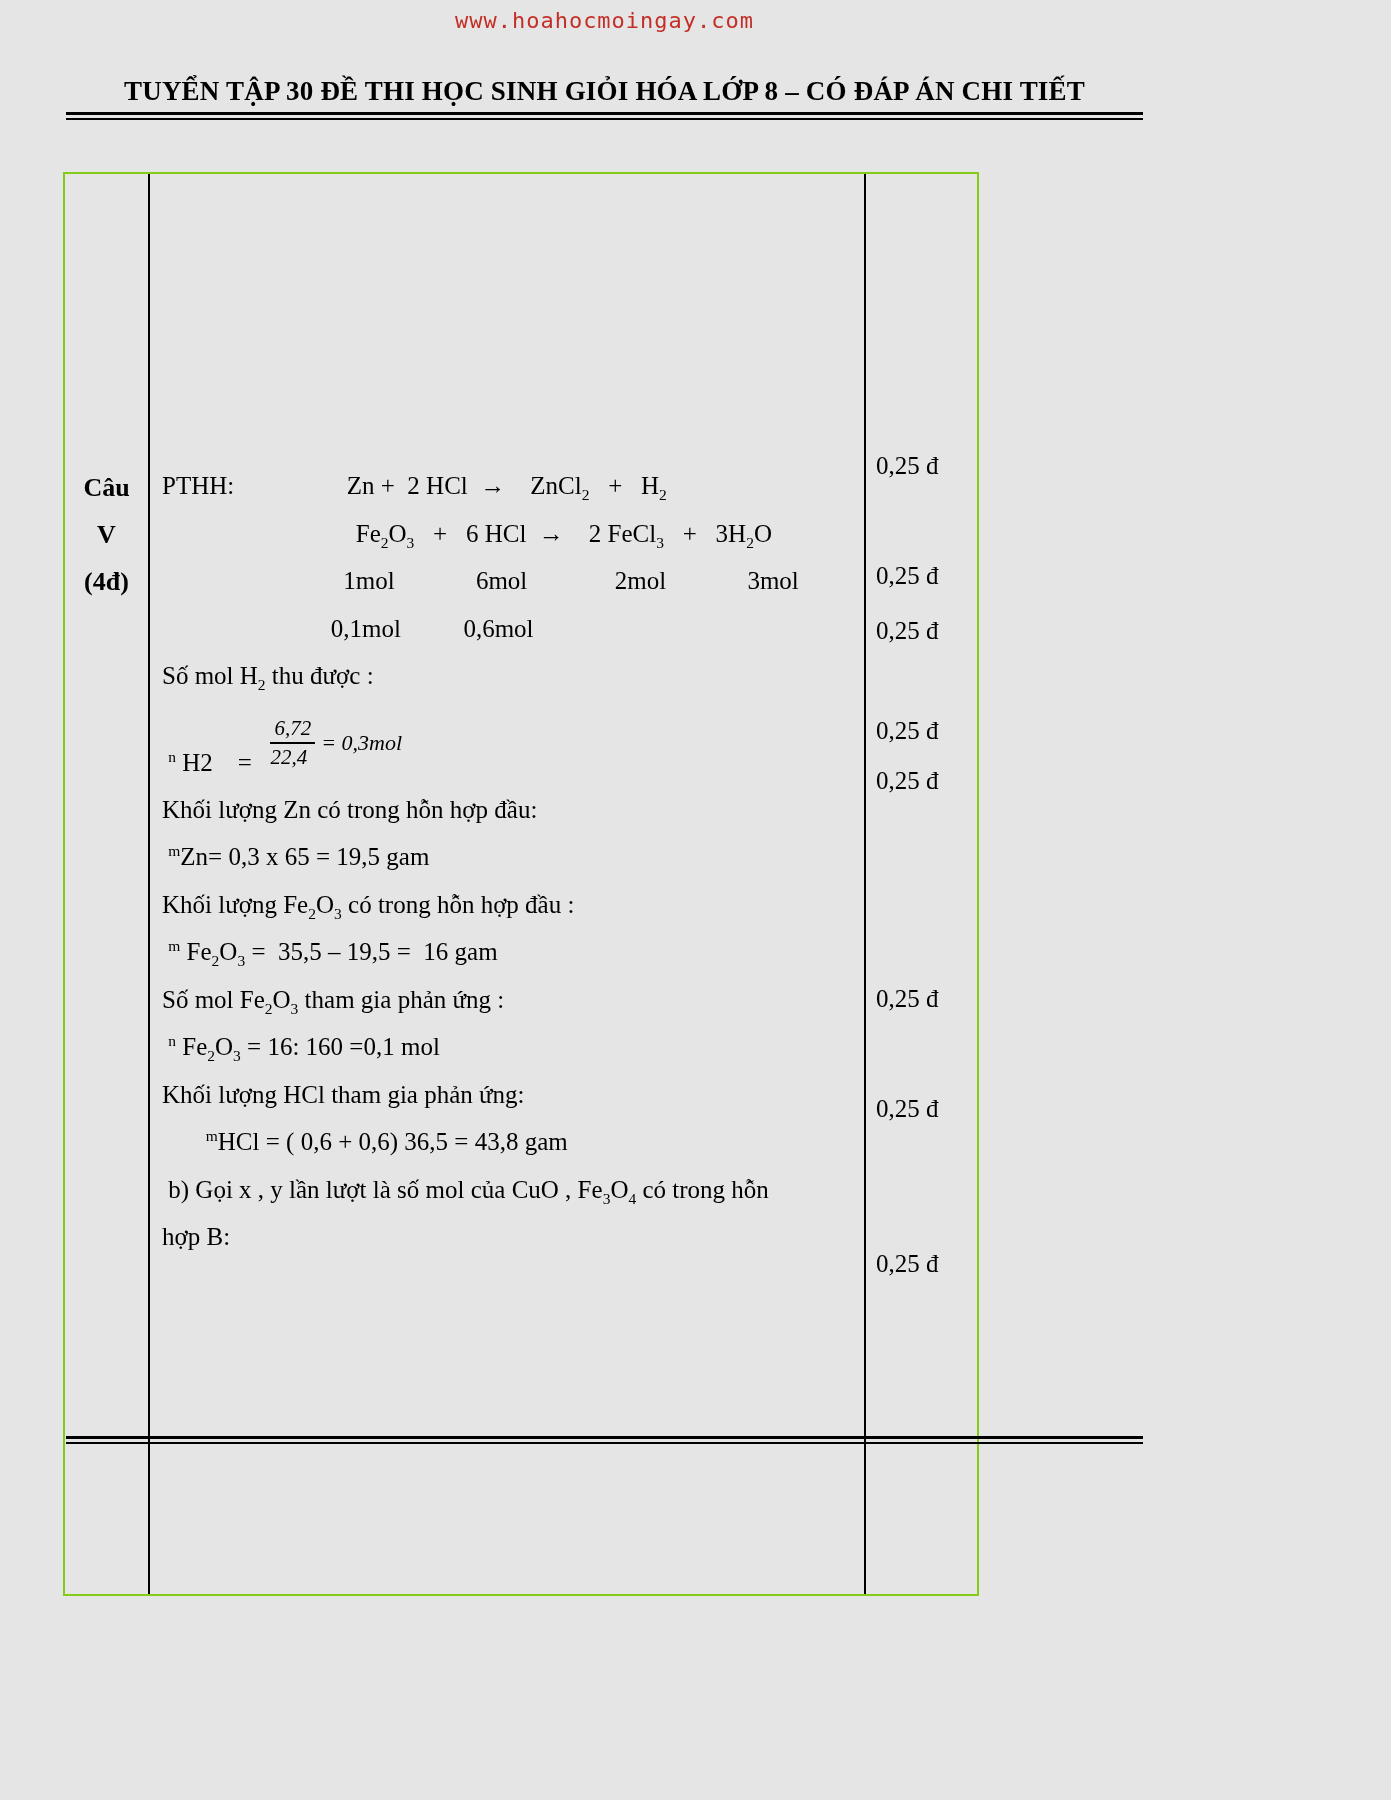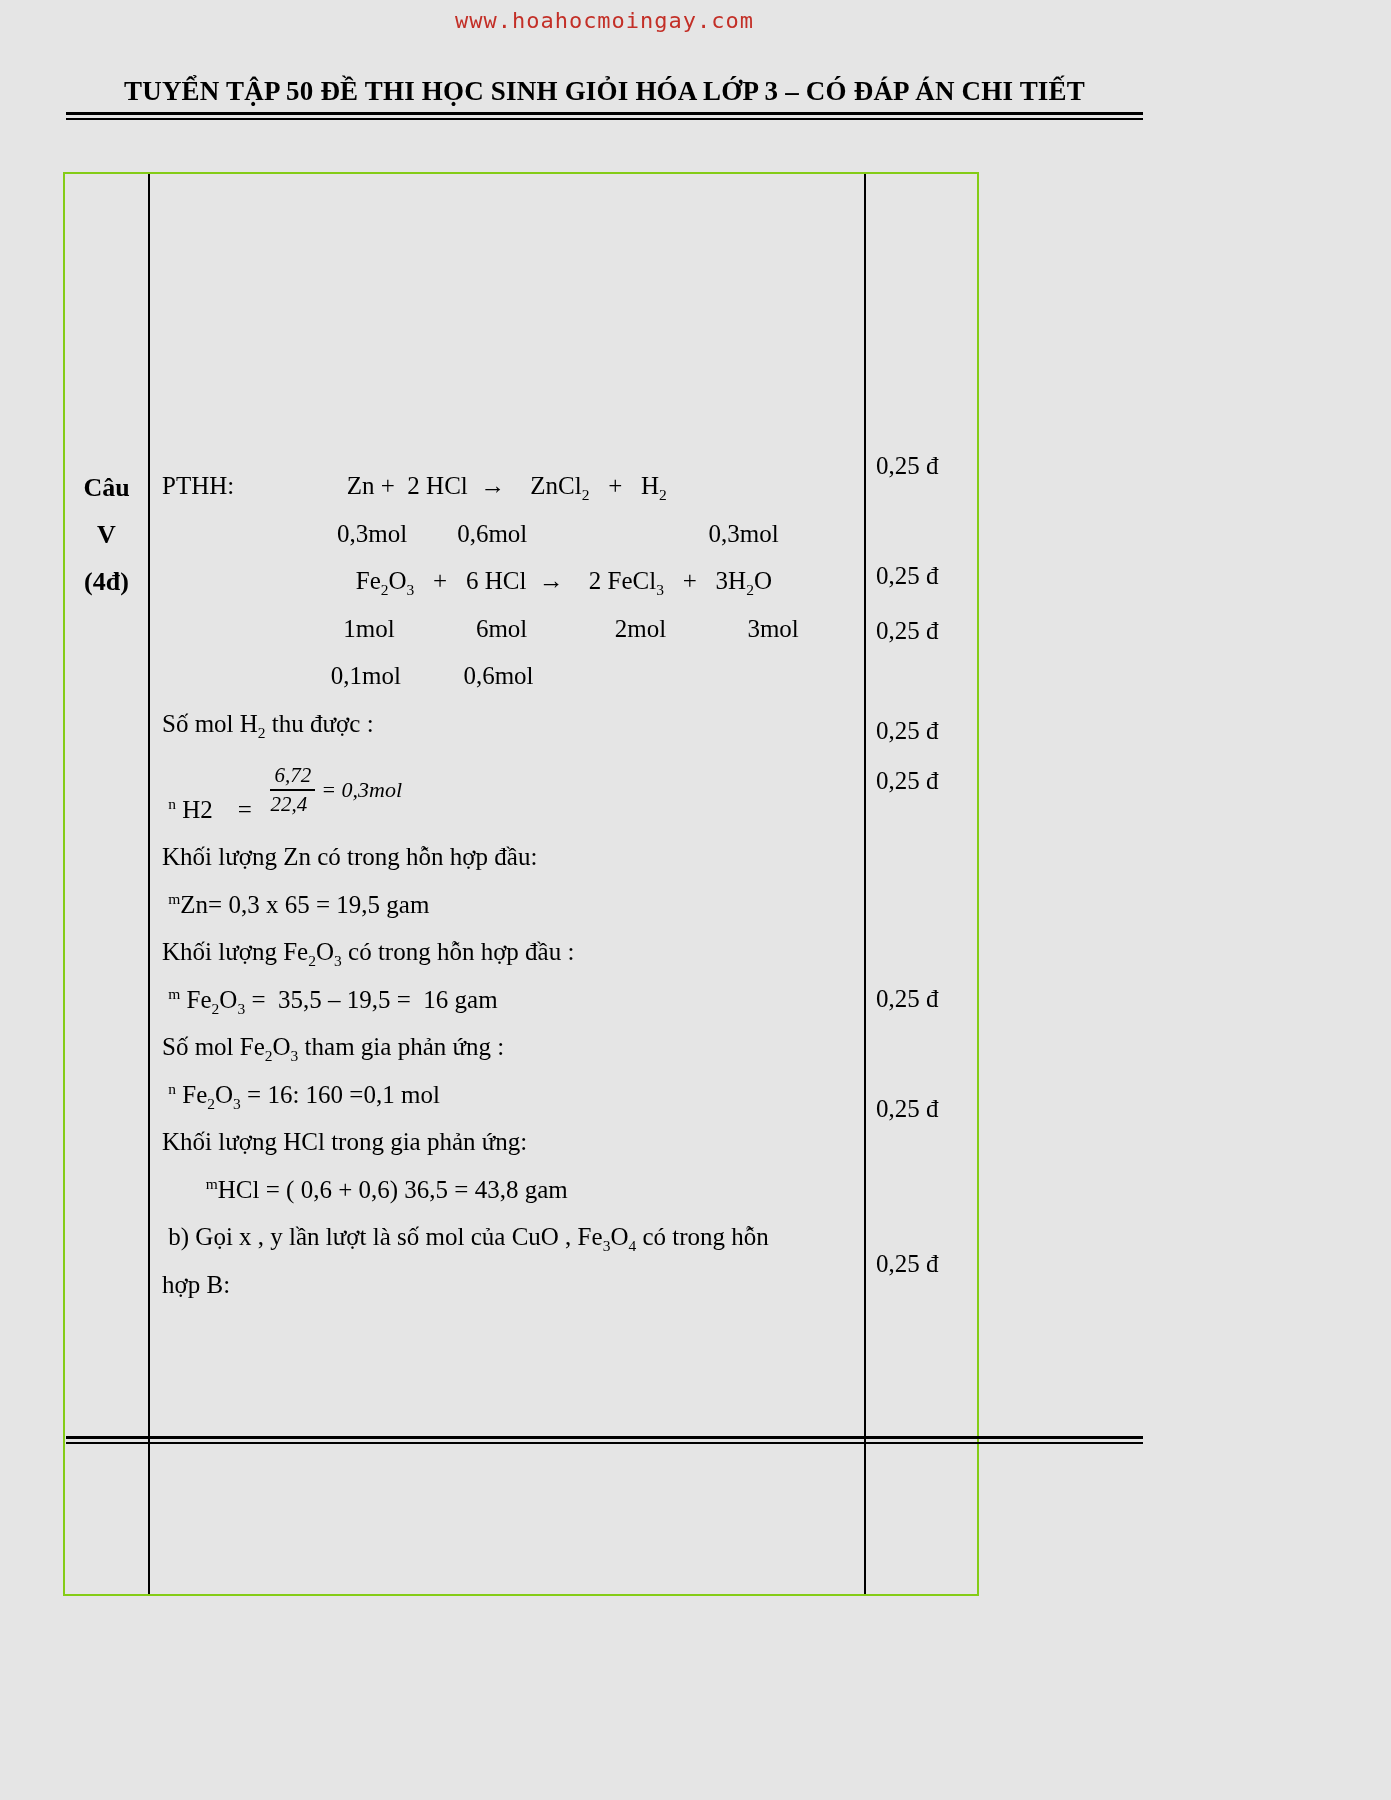--- a/index.html
+++ b/index.html
@@ -86,36 +86,35 @@
     white-space:pre;
   }
 </style>
 </head>
 <body>
 
 <div class="page">
 
   <div class="site-url">www.hoahocmoingay.com</div>
 
-  <div class="doc-title">TUYỂN TẬP 50 ĐỀ THI HỌC SINH GIỎI HÓA LỚP 3 – CÓ ĐÁP ÁN CHI TIẾT</div>
+  <div class="doc-title">TUYỂN TẬP 30 ĐỀ THI HỌC SINH GIỎI HÓA LỚP 8 – CÓ ĐÁP ÁN CHI TIẾT</div>
 
   <div class="double-rule rule-top"></div>
 
   <div class="answer-table">
 
     <div class="col-question">
       <div>Câu</div>
       <div>V</div>
       <div>(4đ)</div>
     </div>
 
     <div class="col-solution">
       <div>
           <div class="sol-line">PTHH:                  Zn +  2 HCl  →    ZnCl<sub>2</sub>   +   H<sub>2</sub></div>
-          <div class="sol-line">                            0,3mol        0,6mol                             0,3mol</div>
           <div class="sol-line">                               Fe<sub>2</sub>O<sub>3</sub>   +   6 HCl  →    2 FeCl<sub>3</sub>   +   3H<sub>2</sub>O</div>
           <div class="sol-line">                             1mol             6mol              2mol             3mol</div>
           <div class="sol-line">                           0,1mol          0,6mol</div>
           <div class="sol-line">Số mol H<sub>2</sub> thu được :</div>
         </div>
 
       <div class="frac-line">
         <span class="pre"> <sup>n</sup> H2    =  </span>
         <span class="frac">
           <span class="num">6,72</span>
@@ -124,21 +123,21 @@
         <span class="suf">= 0,3mol</span>
       </div>
 
       <div>
           <div class="sol-line">Khối lượng Zn có trong hỗn hợp đầu:</div>
           <div class="sol-line"> <sup>m</sup>Zn= 0,3 x 65 = 19,5 gam</div>
           <div class="sol-line">Khối lượng Fe<sub>2</sub>O<sub>3</sub> có trong hỗn hợp đầu :</div>
           <div class="sol-line"> <sup>m</sup> Fe<sub>2</sub>O<sub>3</sub> =  35,5 – 19,5 =  16 gam</div>
           <div class="sol-line">Số mol Fe<sub>2</sub>O<sub>3</sub> tham gia phản ứng :</div>
           <div class="sol-line"> <sup>n</sup> Fe<sub>2</sub>O<sub>3</sub> = 16: 160 =0,1 mol</div>
-          <div class="sol-line">Khối lượng HCl trong gia phản ứng:</div>
+          <div class="sol-line">Khối lượng HCl tham gia phản ứng:</div>
           <div class="sol-line">       <sup>m</sup>HCl = ( 0,6 + 0,6) 36,5 = 43,8 gam</div>
           <div class="sol-line"> b) Gọi x , y lần lượt là số mol của CuO , Fe<sub>3</sub>O<sub>4</sub> có trong hỗn</div>
           <div class="sol-line">hợp B:</div>
         </div>
     </div>
 
     <div class="col-marks">
         <div class="mark" style="top: 278px;">0,25 đ</div>
         <div class="mark" style="top: 388px;">0,25 đ</div>
         <div class="mark" style="top: 443px;">0,25 đ</div>

